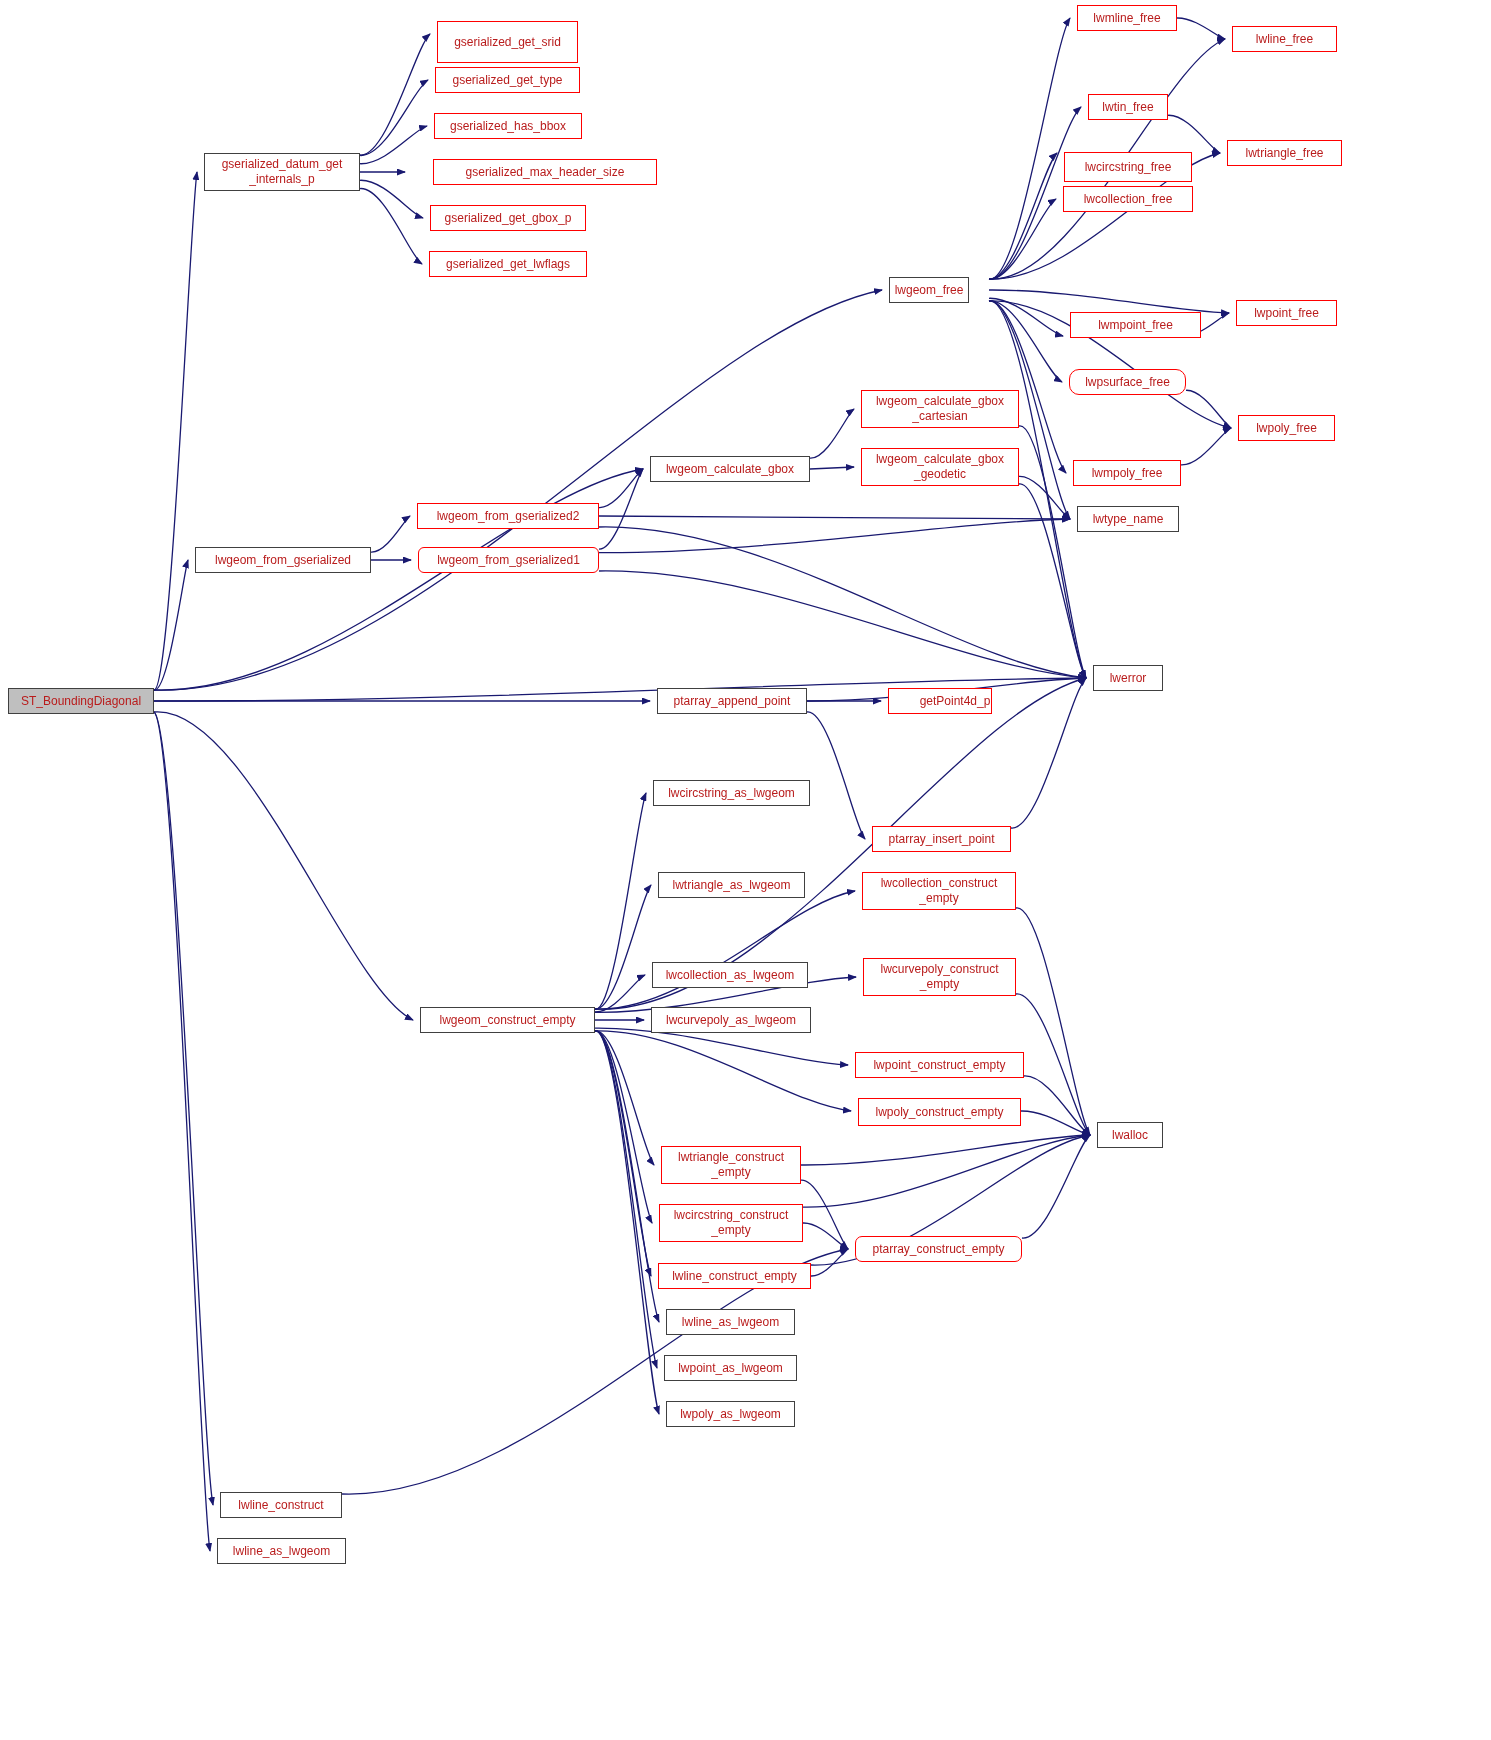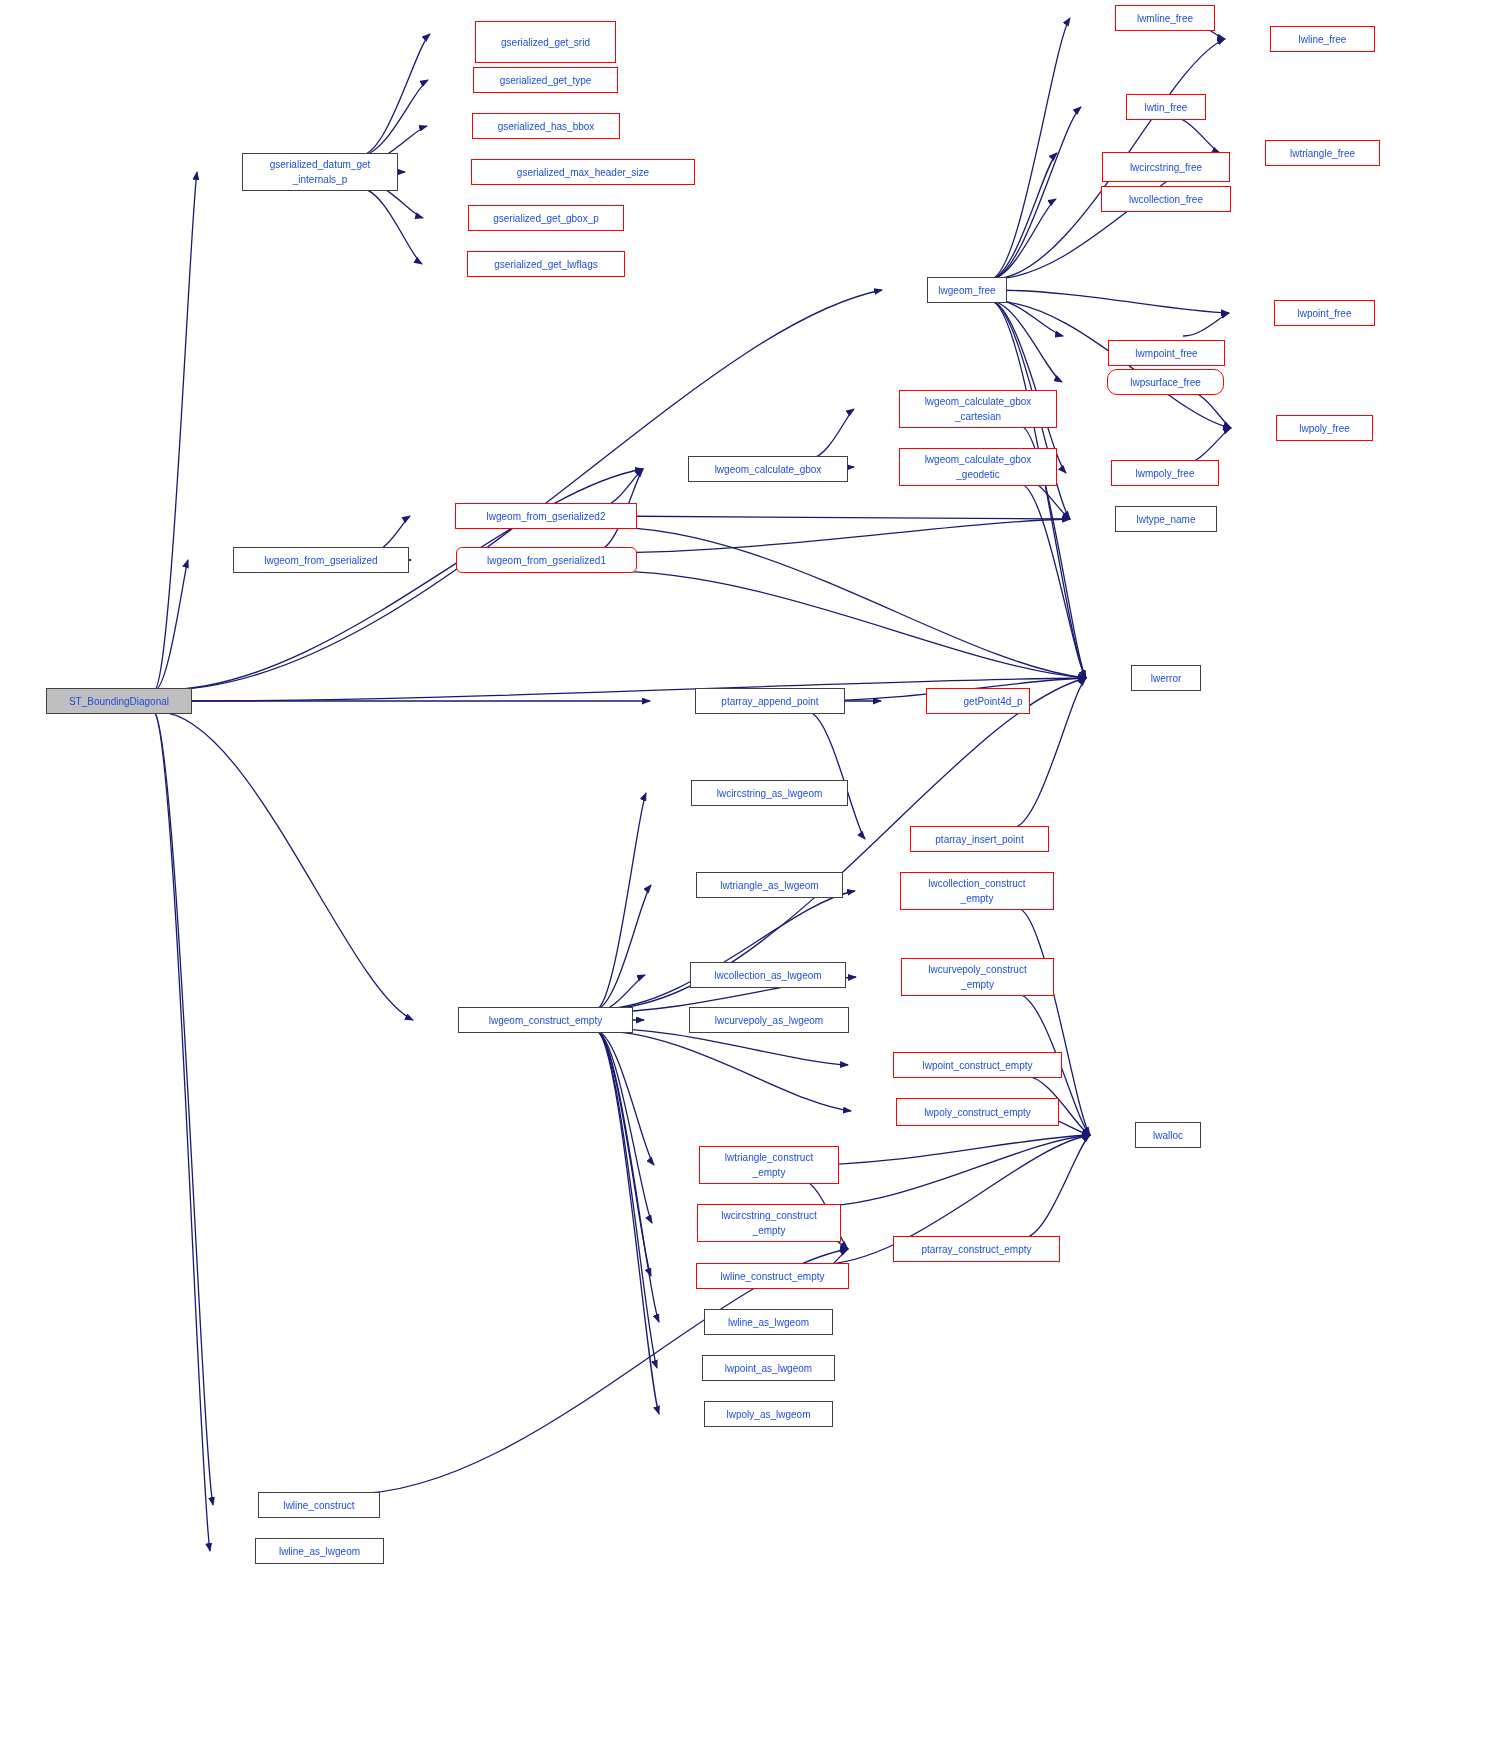--- a/index.html
+++ b/index.html
@@ -24,27 +24,26 @@
     pointer-events: none;
   }
   .node {
     position: absolute;
     box-sizing: border-box;
     display: flex;
     align-items: center;
     justify-content: center;
     text-align: center;
     background: #ffffff;
-    font-size: 10px;
+    font-size: 12px;
     line-height: 15px;
-    color: #1d4ed8;
+    color: #b91c1c;
     white-space: pre-line;
     padding: 0 4px;
     z-index: 5;
-    margin-left: 38px;
   }
   .node.red {
     border: 1.6px solid #ff0000;
   }
   .node.black {
     border: 1.6px solid #404040;
   }
   .node.root {
     border: 1.6px solid #404040;
     background: #bfbfbf;
@@ -151,21 +150,21 @@
       <div class="node red" style="left: 430px; top: 205px; width: 156px; height: 26px;">gserialized_get_gbox_p</div>
       <div class="node red" style="left: 429px; top: 251px; width: 158px; height: 26px;">gserialized_get_lwflags</div>
       <div class="node black" style="left: 889px; top: 277px; width: 80px; height: 26px;">lwgeom_free</div>
       <div class="node red" style="left: 1077px; top: 5px; width: 100px; height: 26px;">lwmline_free</div>
       <div class="node red" style="left: 1232px; top: 26px; width: 105px; height: 26px;">lwline_free</div>
       <div class="node red" style="left: 1088px; top: 94px; width: 80px; height: 26px;">lwtin_free</div>
       <div class="node red" style="left: 1064px; top: 152px; width: 128px; height: 30px;">lwcircstring_free</div>
       <div class="node red" style="left: 1227px; top: 140px; width: 115px; height: 26px;">lwtriangle_free</div>
       <div class="node red" style="left: 1063px; top: 186px; width: 130px; height: 26px;">lwcollection_free</div>
       <div class="node red" style="left: 1236px; top: 300px; width: 101px; height: 26px;">lwpoint_free</div>
-      <div class="node red" style="left: 1070px; top: 340px; width: 117px; height: 26px;">lwmpoint_free</div>
+      <div class="node red" style="left: 1070px; top: 312px; width: 131px; height: 26px;">lwmpoint_free</div>
       <div class="node red" style="left: 1069px; top: 369px; width: 117px; height: 26px; border-radius: 10px;">lwpsurface_free</div>
       <div class="node red" style="left: 1238px; top: 415px; width: 97px; height: 26px;">lwpoly_free</div>
       <div class="node red" style="left: 1073px; top: 460px; width: 108px; height: 26px;">lwmpoly_free</div>
       <div class="node black" style="left: 1077px; top: 506px; width: 102px; height: 26px;">lwtype_name</div>
       <div class="node red" style="left: 861px; top: 390px; width: 158px; height: 38px;">lwgeom_calculate_gbox
 _cartesian</div>
       <div class="node red" style="left: 861px; top: 448px; width: 158px; height: 38px;">lwgeom_calculate_gbox
 _geodetic</div>
       <div class="node black" style="left: 650px; top: 456px; width: 160px; height: 26px;">lwgeom_calculate_gbox</div>
       <div class="node red" style="left: 417px; top: 503px; width: 182px; height: 26px;">lwgeom_from_gserialized2</div>
@@ -184,21 +183,21 @@
 _empty</div>
       <div class="node black" style="left: 420px; top: 1007px; width: 175px; height: 26px;">lwgeom_construct_empty</div>
       <div class="node black" style="left: 651px; top: 1007px; width: 160px; height: 26px;">lwcurvepoly_as_lwgeom</div>
       <div class="node red" style="left: 855px; top: 1052px; width: 169px; height: 26px;">lwpoint_construct_empty</div>
       <div class="node red" style="left: 858px; top: 1098px; width: 163px; height: 28px;">lwpoly_construct_empty</div>
       <div class="node black" style="left: 1097px; top: 1122px; width: 66px; height: 26px;">lwalloc</div>
       <div class="node red" style="left: 661px; top: 1146px; width: 140px; height: 38px;">lwtriangle_construct
 _empty</div>
       <div class="node red" style="left: 659px; top: 1204px; width: 144px; height: 38px;">lwcircstring_construct
 _empty</div>
-      <div class="node red" style="left: 855px; top: 1236px; width: 167px; height: 26px;">ptarray_construct_empty</div>
+      <div class="node red" style="left: 855px; top: 1236px; width: 167px; height: 26px; border-radius: 7px;">ptarray_construct_empty</div>
       <div class="node red" style="left: 658px; top: 1263px; width: 153px; height: 26px;">lwline_construct_empty</div>
       <div class="node black" style="left: 666px; top: 1309px; width: 129px; height: 26px;">lwline_as_lwgeom</div>
       <div class="node black" style="left: 664px; top: 1355px; width: 133px; height: 26px;">lwpoint_as_lwgeom</div>
       <div class="node black" style="left: 666px; top: 1401px; width: 129px; height: 26px;">lwpoly_as_lwgeom</div>
       <div class="node black" style="left: 220px; top: 1492px; width: 122px; height: 26px;">lwline_construct</div>
       <div class="node black" style="left: 217px; top: 1538px; width: 129px; height: 26px;">lwline_as_lwgeom</div>
     </div>
 </div>
 
 </body></html>

